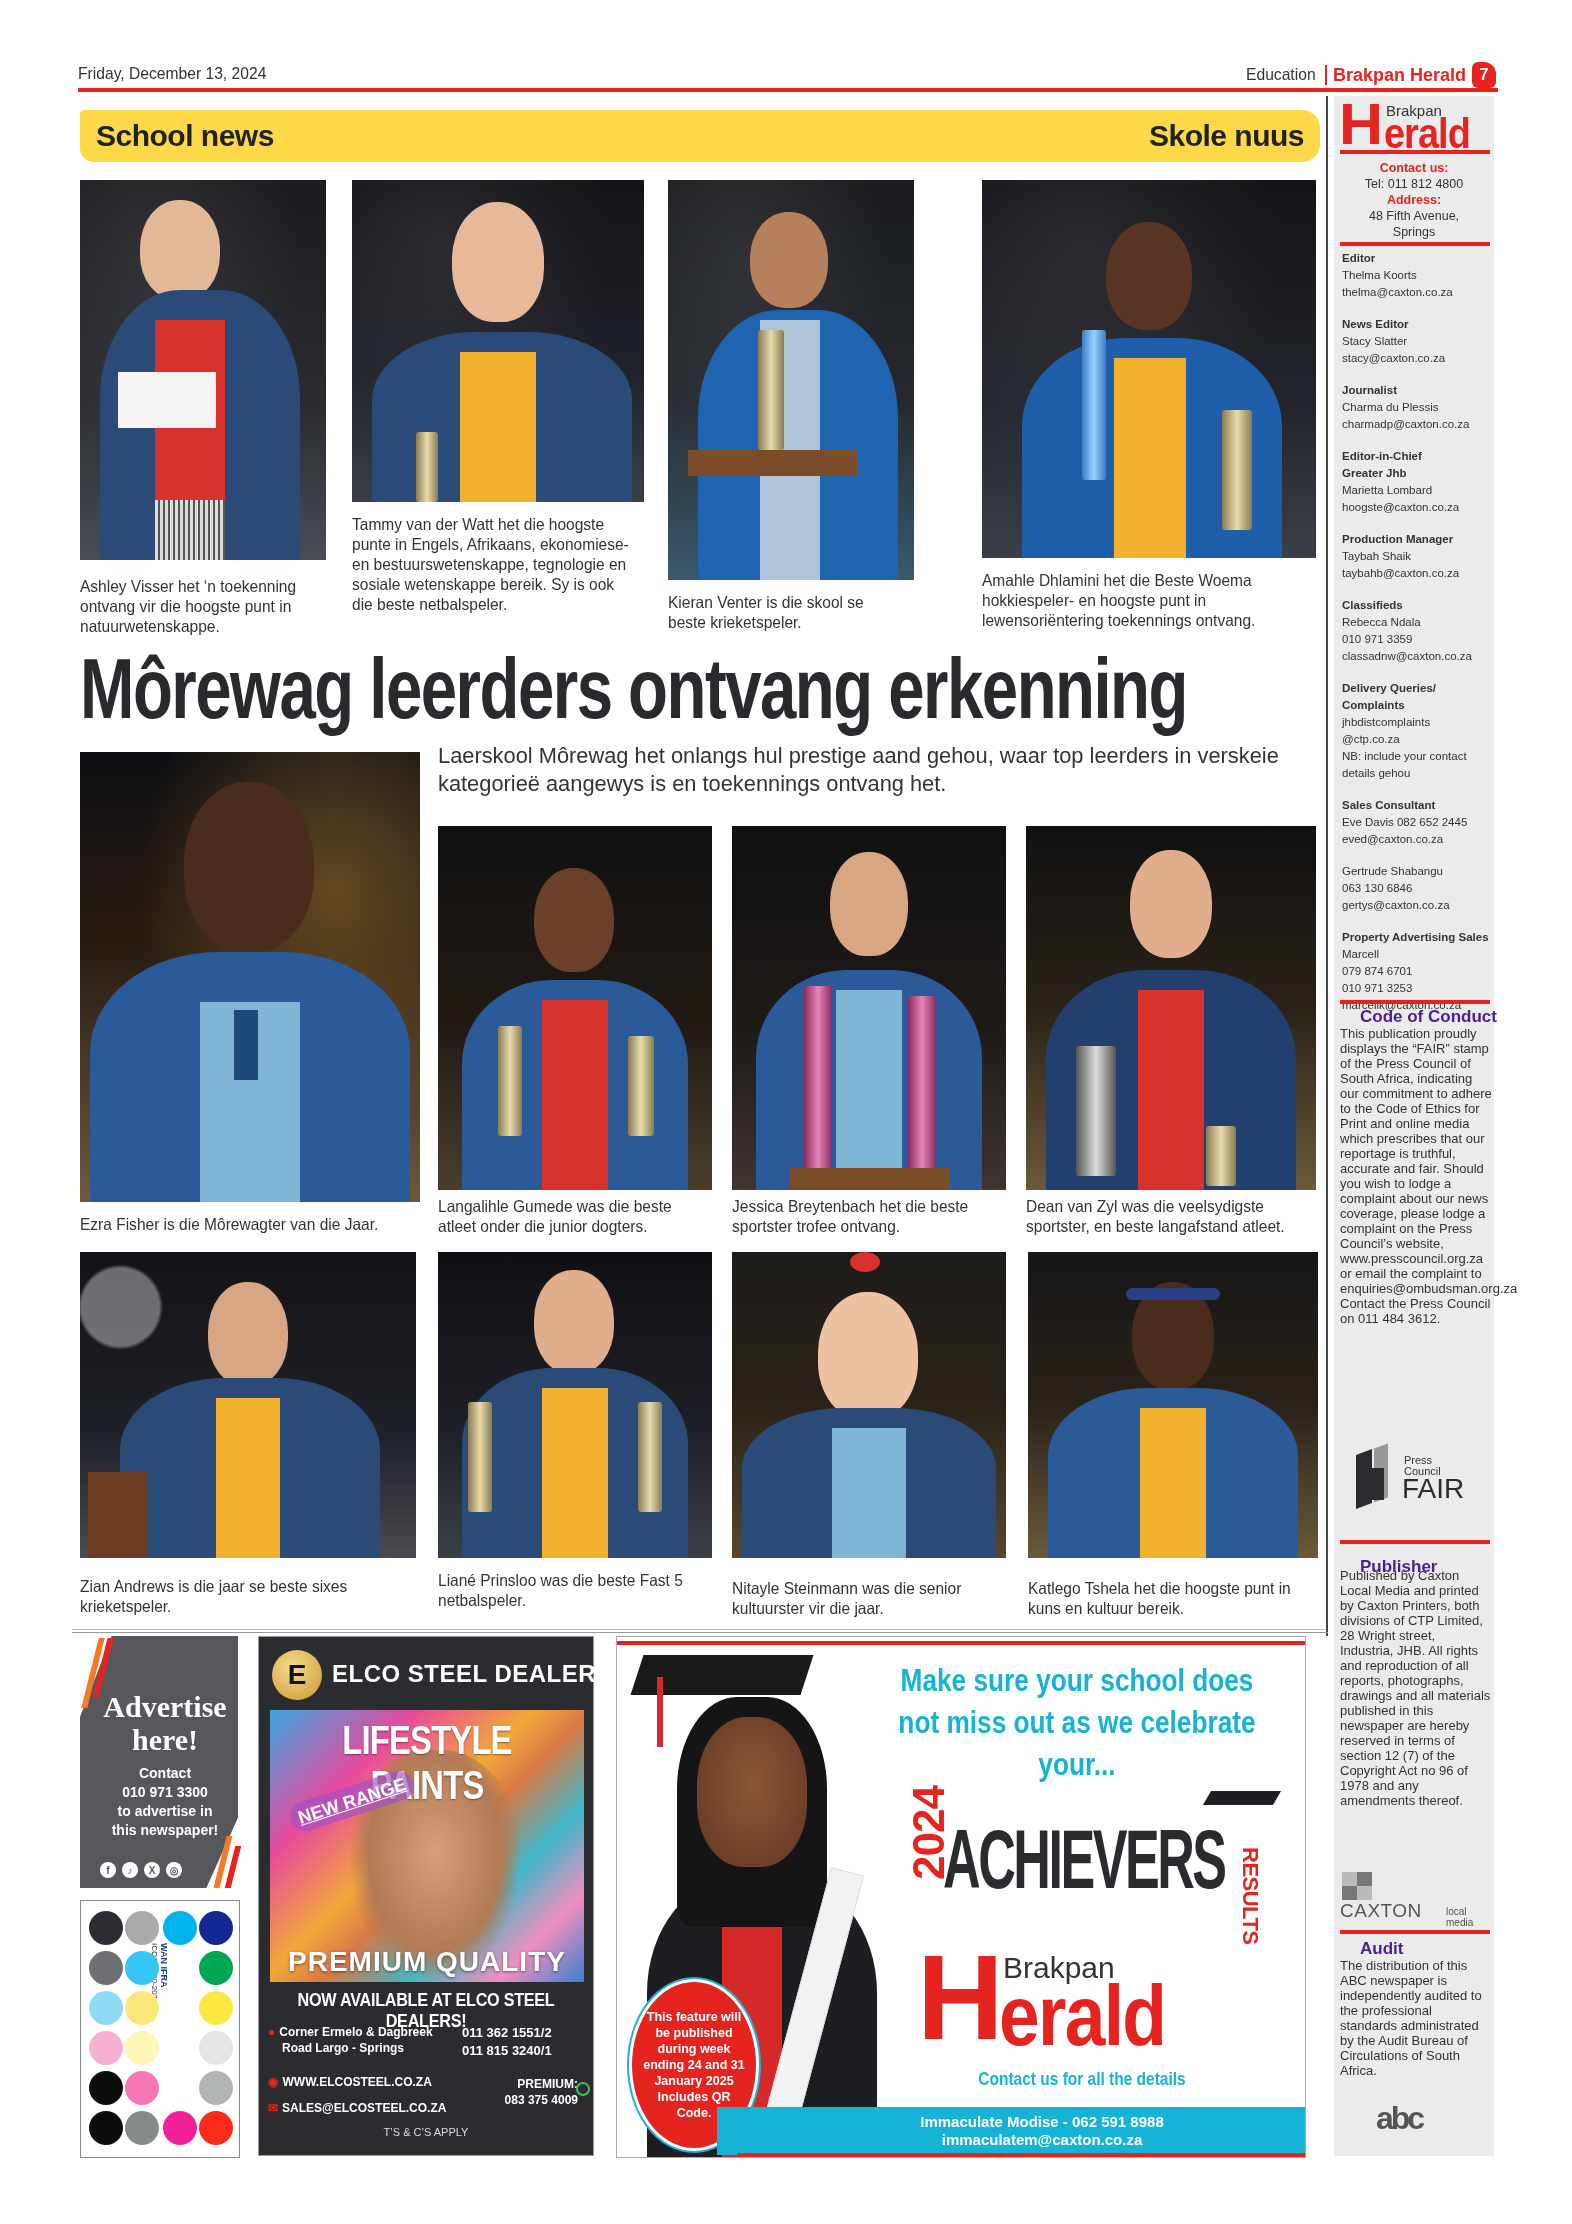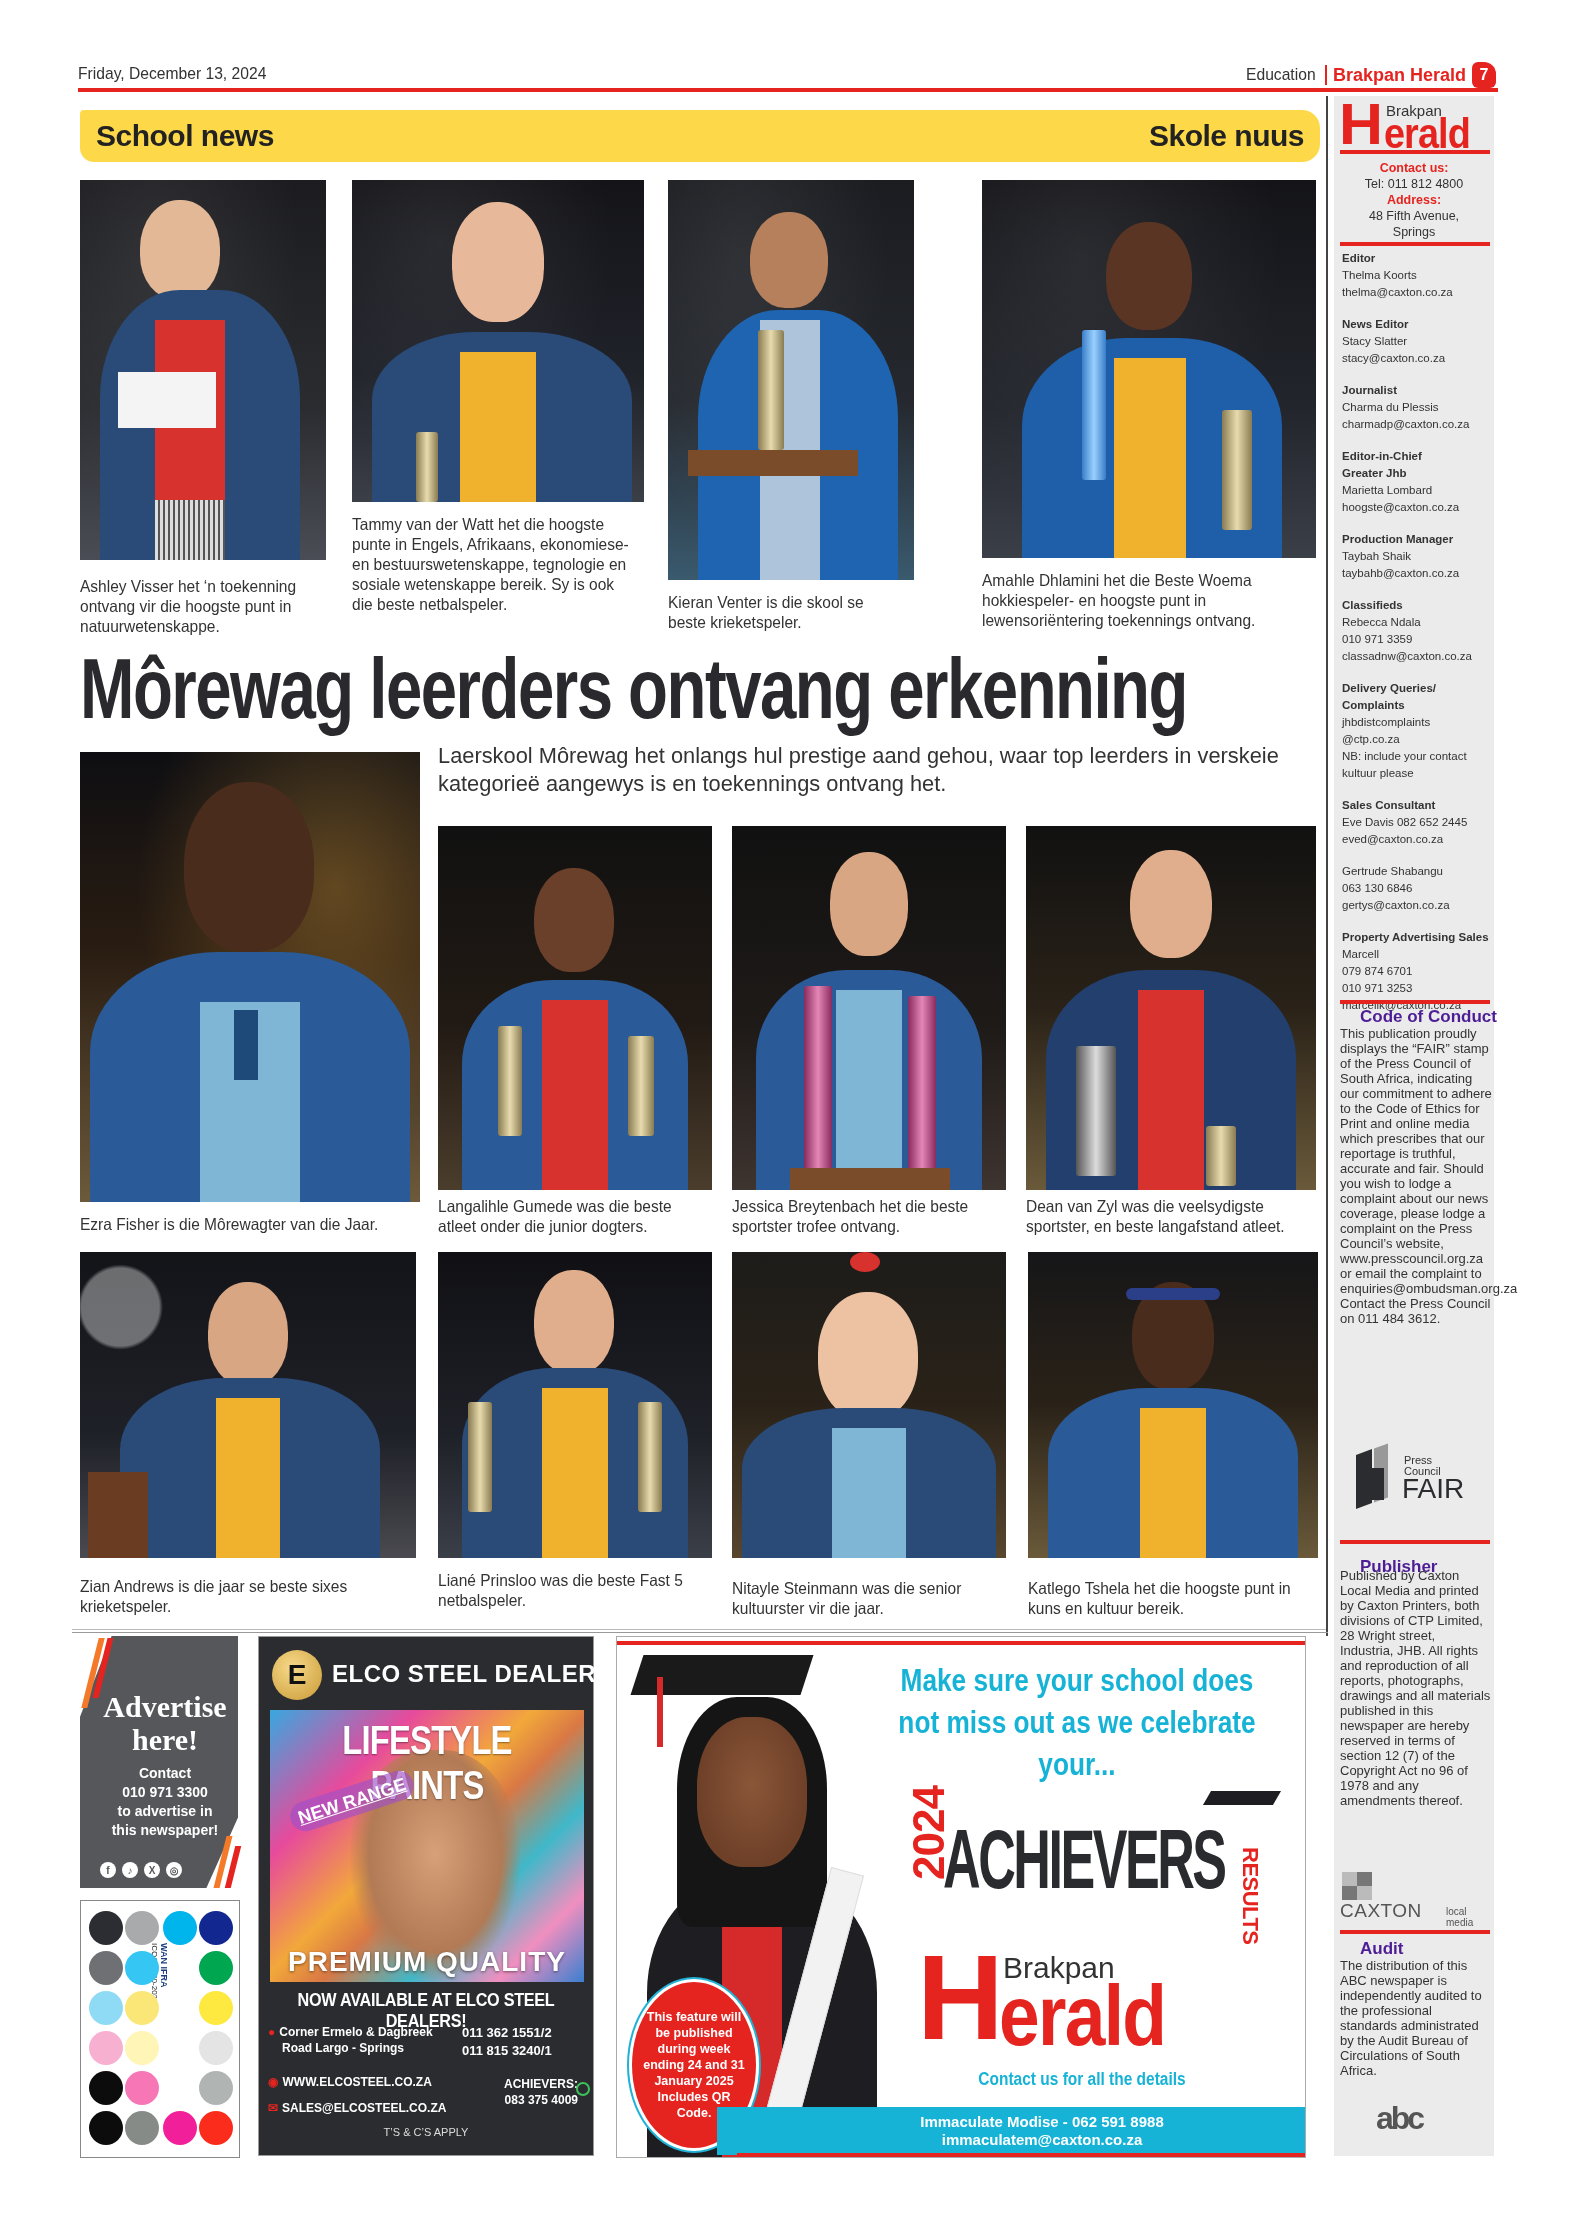--- a/index.html
+++ b/index.html
@@ -296,21 +296,21 @@
       <div>Rebecca Ndala</div>
       <div>010 971 3359</div>
       <div>classadnw@caxton.co.za</div>
     </div>
     <div class="blk">
       <div class="role">Delivery Queries/</div>
       <div class="role">Complaints</div>
       <div>jhbdistcomplaints</div>
       <div>@ctp.co.za</div>
       <div>NB: include your contact</div>
-      <div>kultuur please</div>
+      <div>details gehou</div>
     </div>
     <div class="blk">
       <div class="role">Sales Consultant</div>
       <div>Eve Davis 082 652 2445</div>
       <div>eved@caxton.co.za</div>
     </div>
     <div class="blk">
       <div>Gertrude Shabangu</div>
       <div>063 130 6846</div>
       <div>gertys@caxton.co.za</div>
@@ -418,21 +418,21 @@
   <div>011 362 1551/2</div>
   <div>011 815 3240/1</div>
 </div>
 <div class="abs elco-info" style="left:268px;top:2074px;">
   <span class="elco-ic">◉</span><span>WWW.ELCOSTEEL.CO.ZA</span>
 </div>
 <div class="abs elco-info" style="left:268px;top:2100px;">
   <span class="elco-ic">✉</span><span>SALES@ELCOSTEEL.CO.ZA</span>
 </div>
 <div class="abs elco-info" style="left:478px;top:2076px;width:100px;text-align:right;">
-  <div>ACHIEVERS:</div>
+  <div>PREMIUM:</div>
   <div>083 375 4009</div>
 </div>
 <div class="abs" style="left:576px;top:2082px;width:14px;height:14px;border-radius:50%;border:2px solid #3cc25a;"></div>
 <div class="abs elco-tcs">T’S &amp; C’S APPLY</div>
 
 <div class="abs ad-ach">
   <div class="ach-topbar"></div>
   <div class="ach-person">
     <div class="ach-gown"></div>
     <div class="ach-red"></div>

